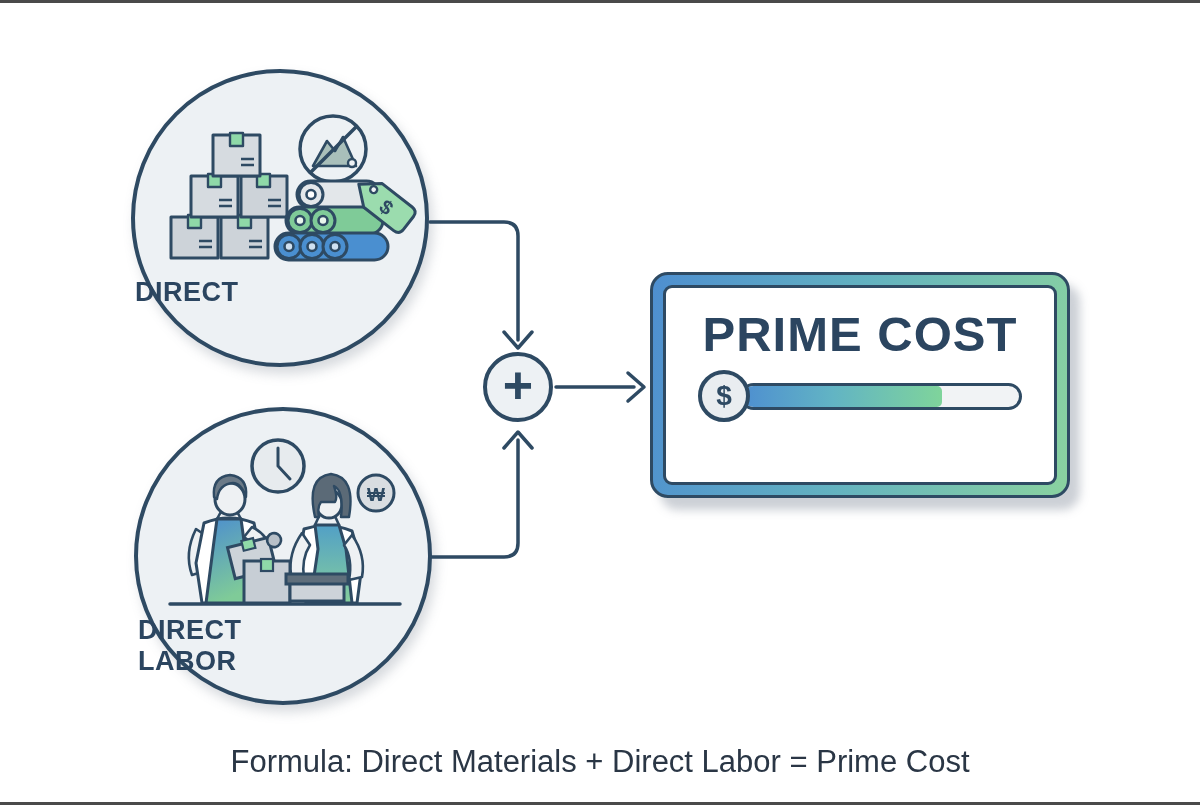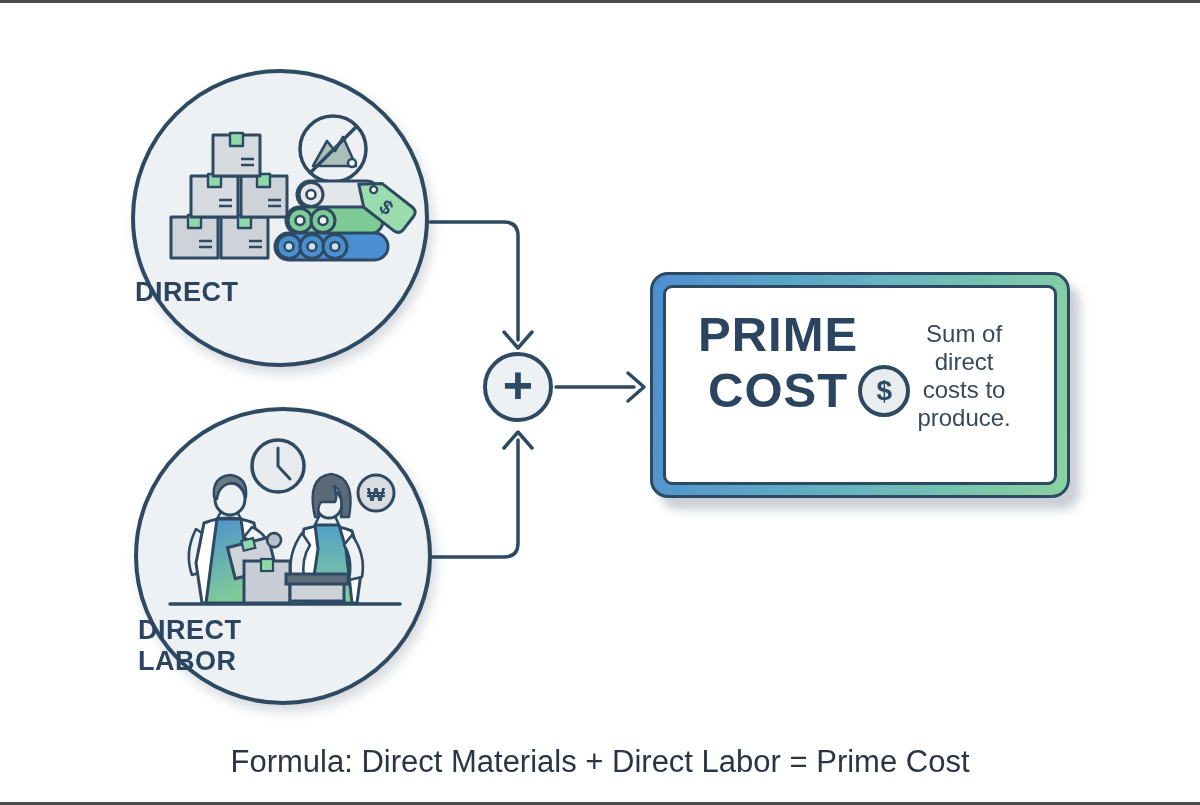--- a/index.html
+++ b/index.html
@@ -65,21 +65,21 @@
     border: 3px solid #2e4a63;
     border-radius: 18px;
     background: linear-gradient(100deg, #4e8fd0 0%, #63b2c0 48%, #8ad2a0 100%);
     box-shadow: 10px 12px 10px rgba(120,132,148,0.38);
   }
   .result-inner {
     position: absolute; inset: 10px;
     background: #ffffff;
     border: 3px solid #2e4a63;
     border-radius: 9px;
-    display: flex; flex-direction: row;
+    display: flex; flex-direction: column;
     padding: 18px 32px 14px 32px;
   }
   .result-title {
     text-align: center;
     font-size: 49px;
     font-weight: bold;
     letter-spacing: 1px;
     color: #2b4560;
     line-height: 56px;
   }
@@ -285,17 +285,16 @@
   <div class="result-inner">
     <div class="result-title">PRIME COST</div>
     <div class="progress-row">
       <div class="coin">
         <span>$</span>
       </div>
       <div class="bar-track">
         <div class="bar-fill" style="width: 72%;"></div>
       </div>
     </div>
-    <div class="result-desc">Sum of direct costs to produce.</div>
   </div>
 </div>
 
 <div class="formula-caption">Formula: Direct Materials + Direct Labor = Prime Cost</div>
 
 </body></html>

